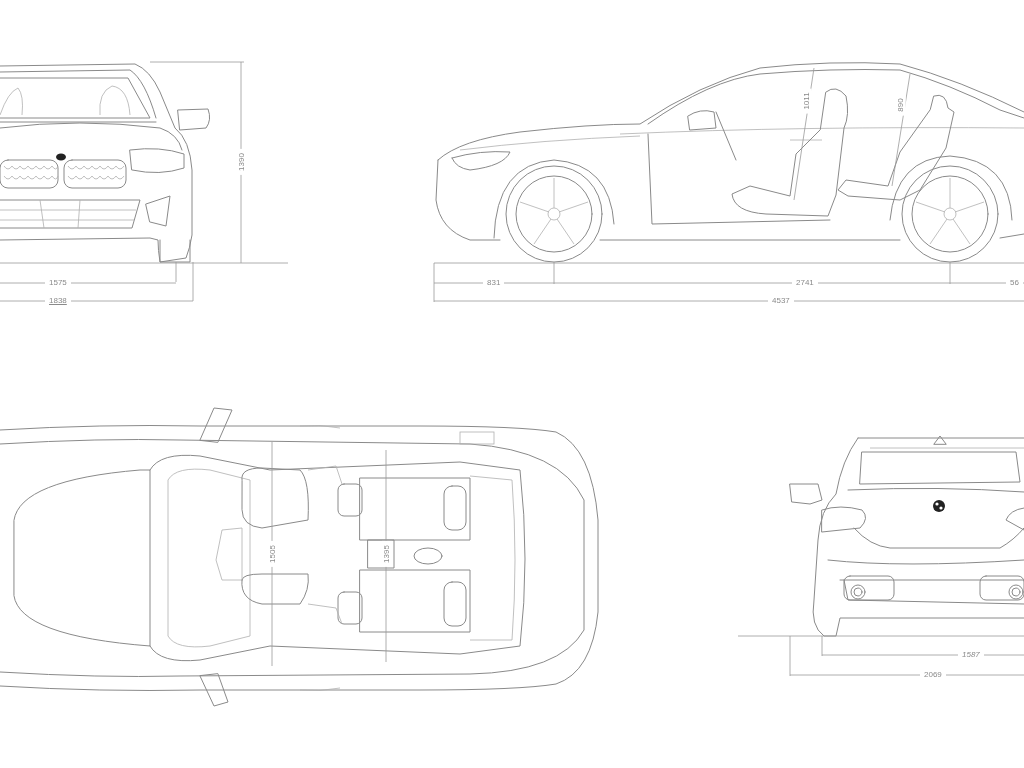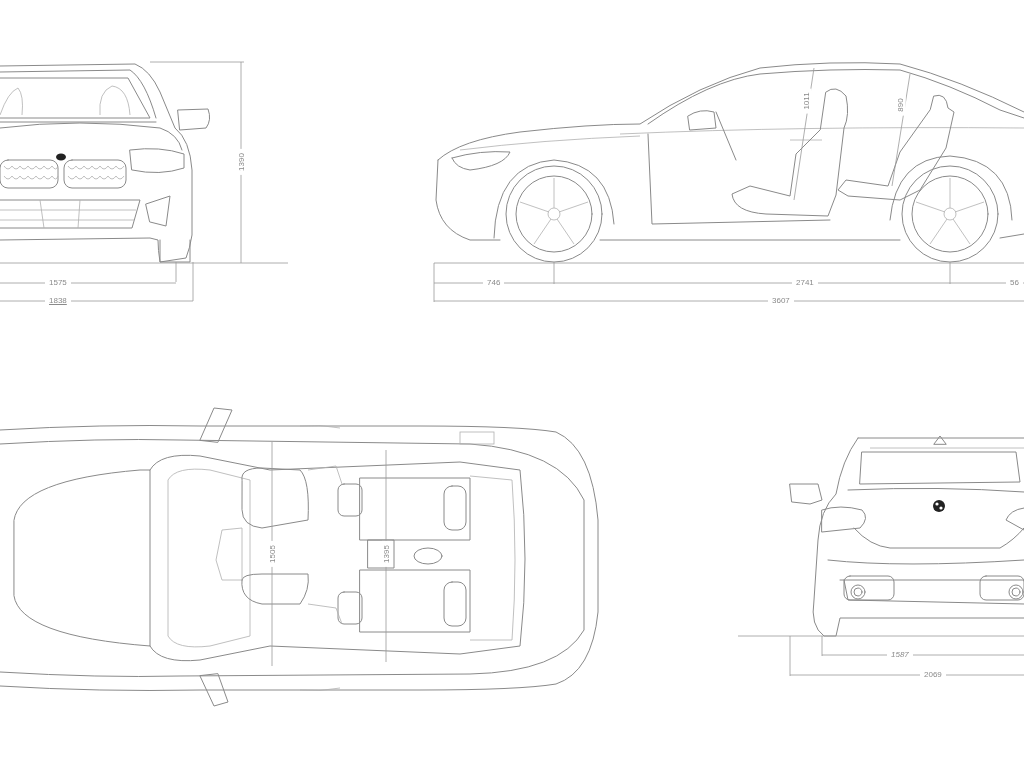--- a/index.html
+++ b/index.html
@@ -174,23 +174,23 @@
     <line class="dim" x1="822" y1="655" x2="1024" y2="655"></line>
     <line class="dim" x1="790" y1="675" x2="1024" y2="675"></line>
   </svg>
 
   <span class="lbl v" style="left:229px; top:157px;">1390</span>
   <span class="lbl" style="left:45px; top:278px;">1575</span>
   <span class="lbl" style="left:45px; top:296px;text-decoration:underline;">1838</span>
 
   <span class="lbl v" style="left:794px; top:96px;">1011</span>
   <span class="lbl v" style="left:890px; top:100px;">890</span>
-  <span class="lbl" style="left:483px; top:278px;">746</span>
+  <span class="lbl" style="left:483px; top:278px;">831</span>
   <span class="lbl" style="left:768px; top:278px;margin-left:24px;">2741</span>
   <span class="lbl" style="left:1006px; top:278px;">56</span>
-  <span class="lbl" style="left:768px; top:296px;">3607</span>
+  <span class="lbl" style="left:768px; top:296px;">4537</span>
 
   <span class="lbl v" style="left:260px; top:549px;">1505</span>
   <span class="lbl v" style="left:374px; top:549px;">1395</span>
 
-  <span class="lbl" style="left:887px; top:650px;font-style:italic;">1587</span>
+  <span class="lbl" style="left:958px; top:650px;font-style:italic;">1587</span>
   <span class="lbl" style="left:920px; top:670px;">2069</span>
 </div>
 
 </body></html>

